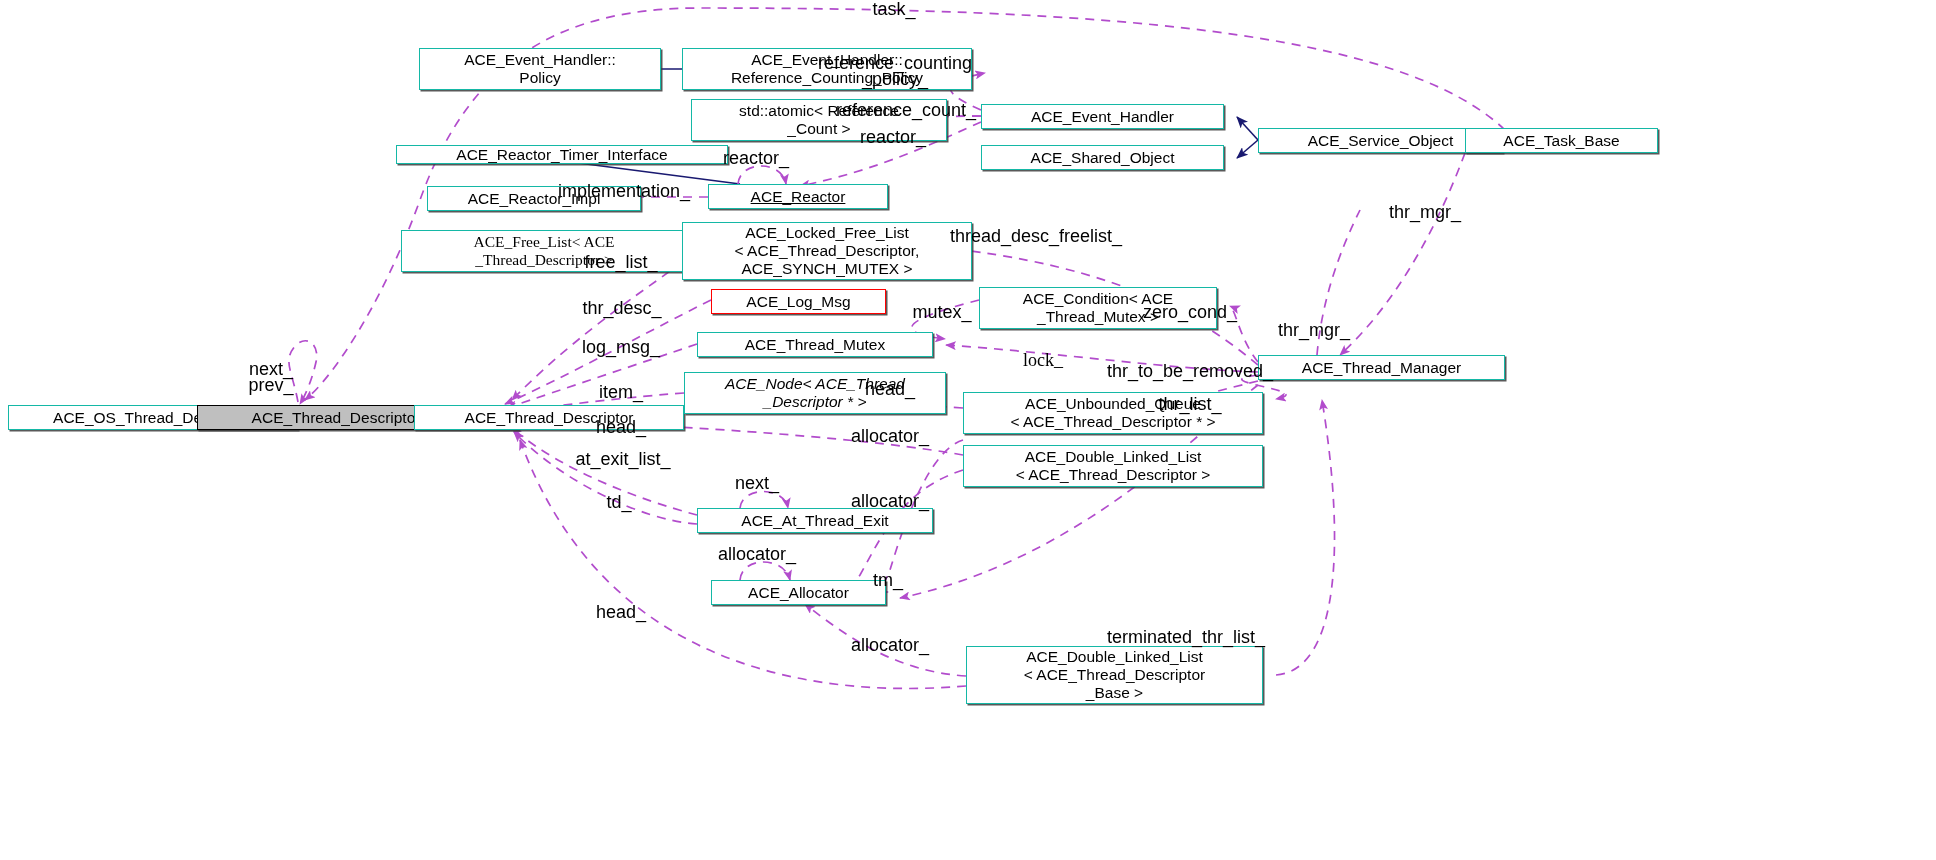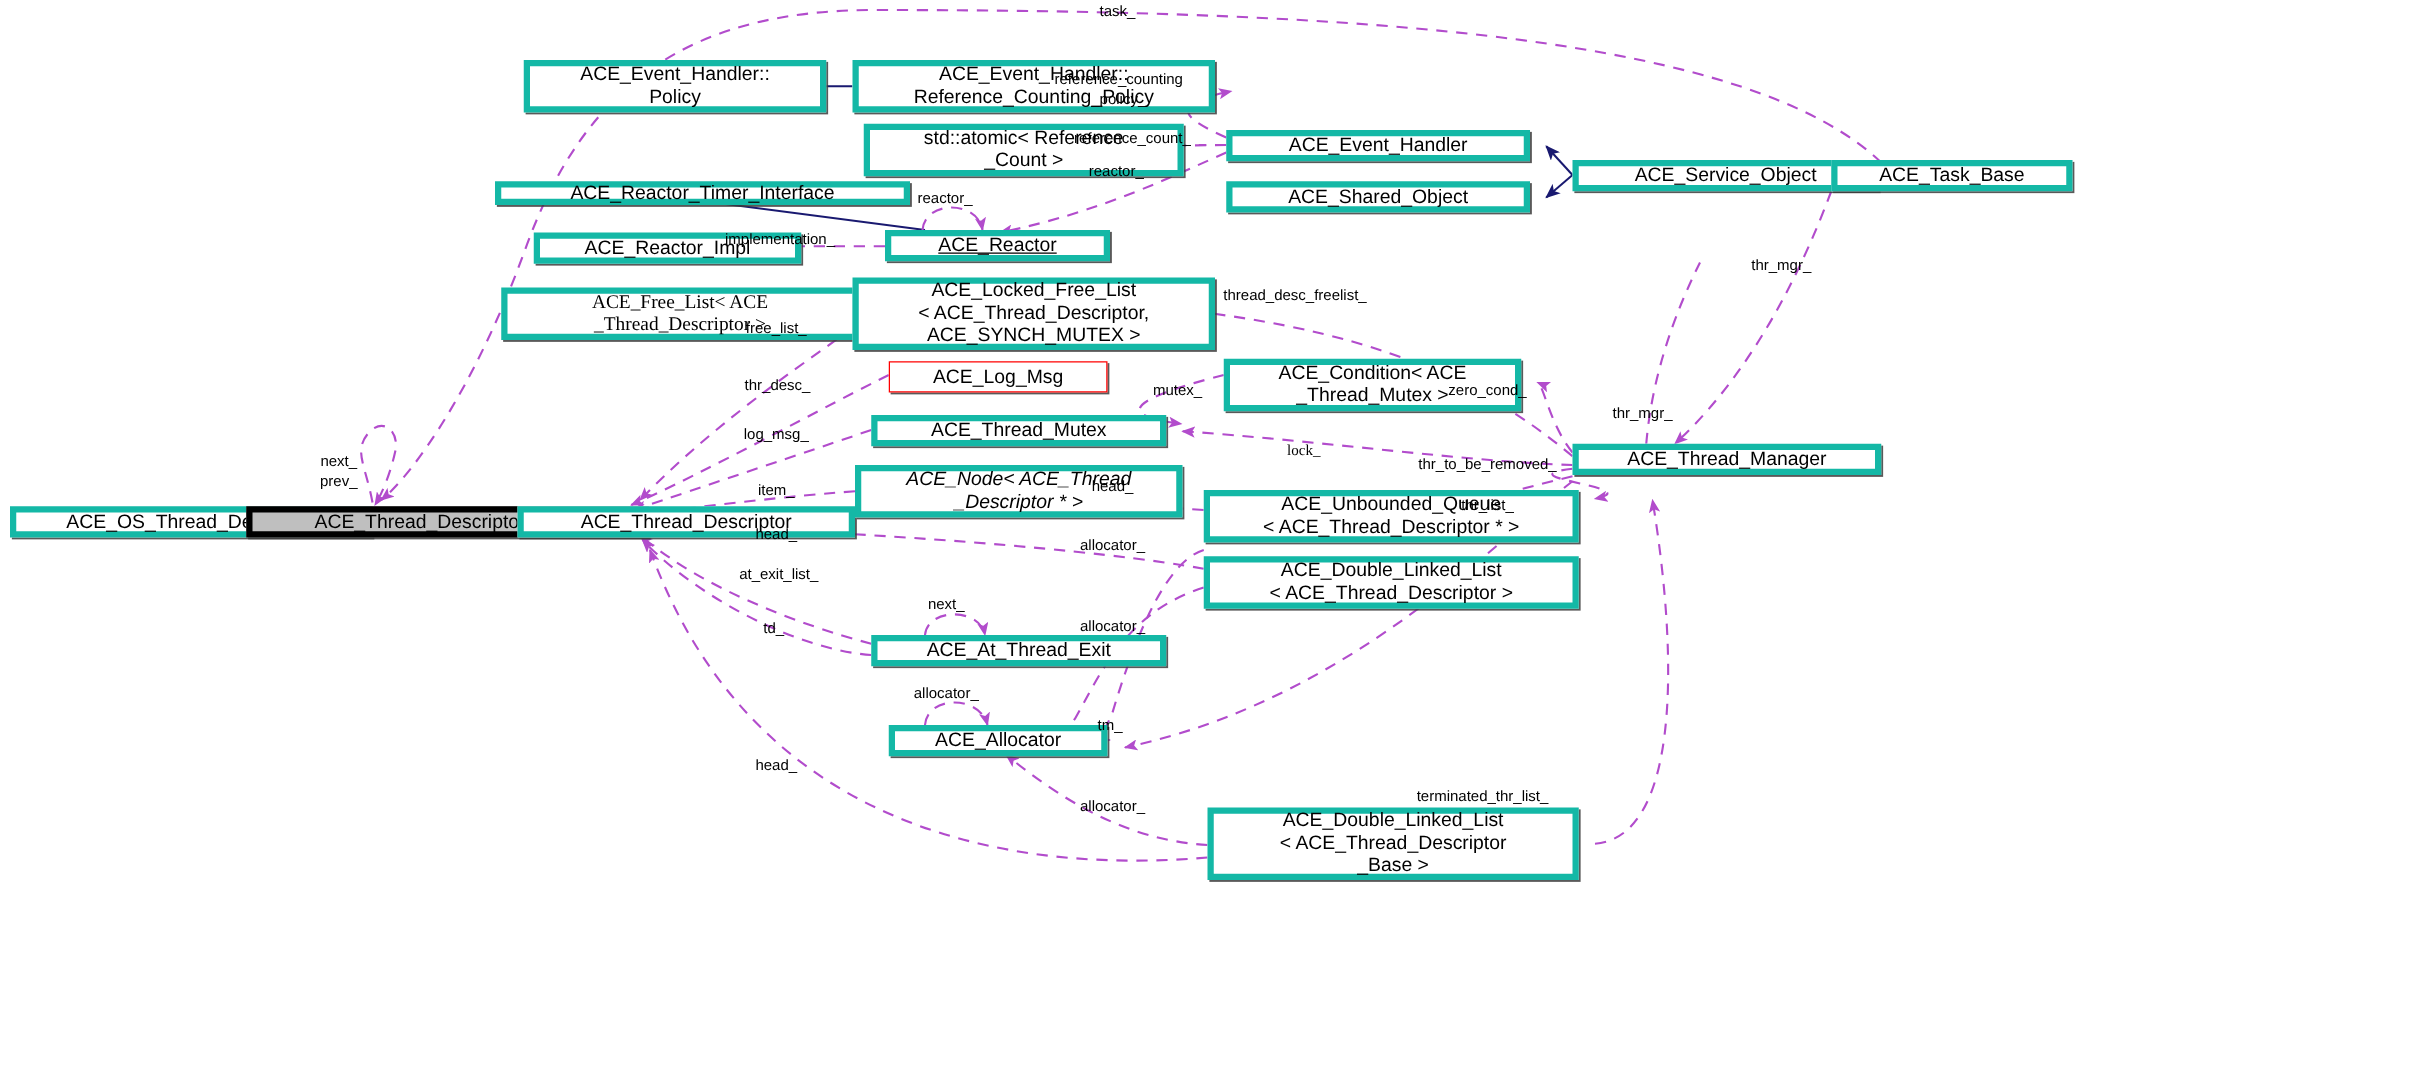--- a/index.html
+++ b/index.html
@@ -20,21 +20,21 @@
     position: absolute;
     left: 0;
     top: 0;
     width: 1936px;
     height: 860px;
     pointer-events: none;
   }
   .node {
     position: absolute;
     box-sizing: border-box;
-    border: 5px solid #14b8a6;
+    border: 1px solid #14b8a6;
     background: #ffffff;
     color: #000000;
     font-size: 15.5px;
     line-height: 18px;
     display: flex;
     align-items: center;
     justify-content: center;
     text-align: center;
     white-space: pre-line;
     padding: 2px 6px;
@@ -43,21 +43,21 @@
   }
   .node.highlight {
     background: #bfbfbf;
     border-color: #000000;
   }
   .node.flagged {
     border: 1.5px solid #ff0000;
   }
   .edge-label {
     position: absolute;
-    font-size: 12px;
+    font-size: 18px;
     line-height: 16px;
     color: #000000;
     white-space: pre-line;
     text-align: center;
     background: transparent;
     z-index: 6;
     transform: translate(-50%, -50%);
     pointer-events: none;
   }
 </style>

